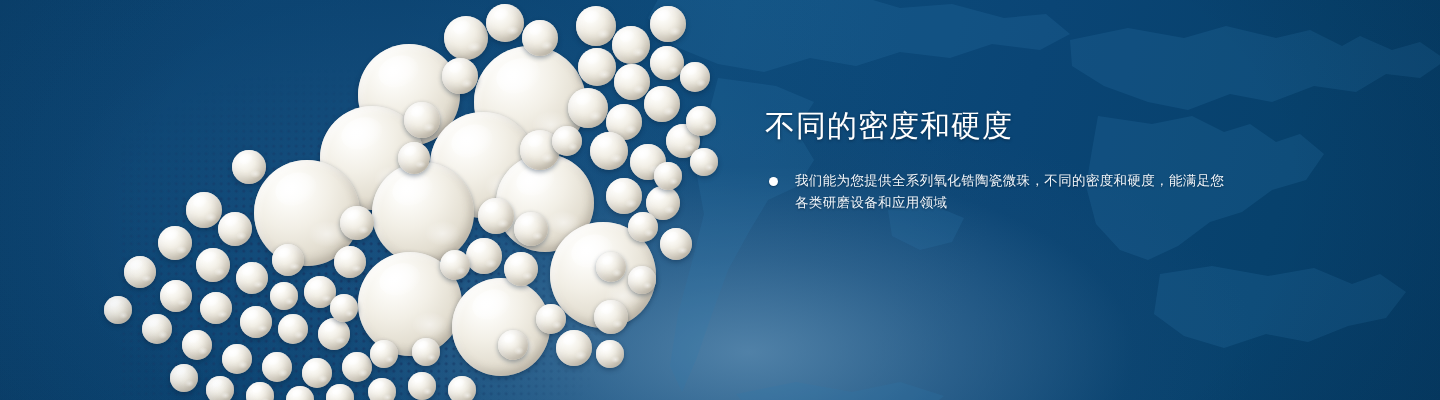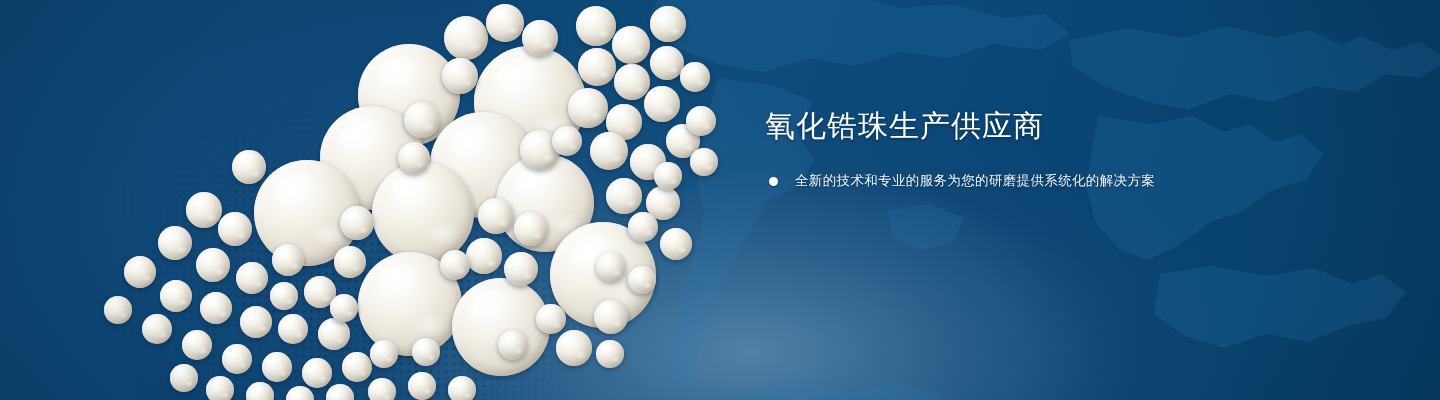--- a/index.html
+++ b/index.html
@@ -242,27 +242,27 @@
     <div class="bead" style="left:628px;top:266px;width:28px;height:28px;"></div>
     <div class="bead" style="left:536px;top:304px;width:30px;height:30px;"></div>
     <div class="bead" style="left:498px;top:330px;width:30px;height:30px;"></div>
     <div class="bead" style="left:596px;top:340px;width:28px;height:28px;"></div>
   </div>
 
   <div class="bg-vign"></div>
 
   <div class="content">
 
-    <div class="headline">氧化锆珠生产供应商</div>
+    <div class="headline">不同的密度和硬度</div>
 
     <div class="bullets">
-
 
       <div class="bullet-row">
         <span class="dot"></span>
-        <span class="txt">全新的技术和专业的服务为您的研磨提供系统化的解决方案</span>
+        <span class="txt">我们能为您提供全系列氧化锆陶瓷微珠，不同的密度和硬度，能满足您各类研磨设备和应用领域</span>
       </div>
+
 
 
     </div>
   </div>
 
 </div>
 
 </body></html>

